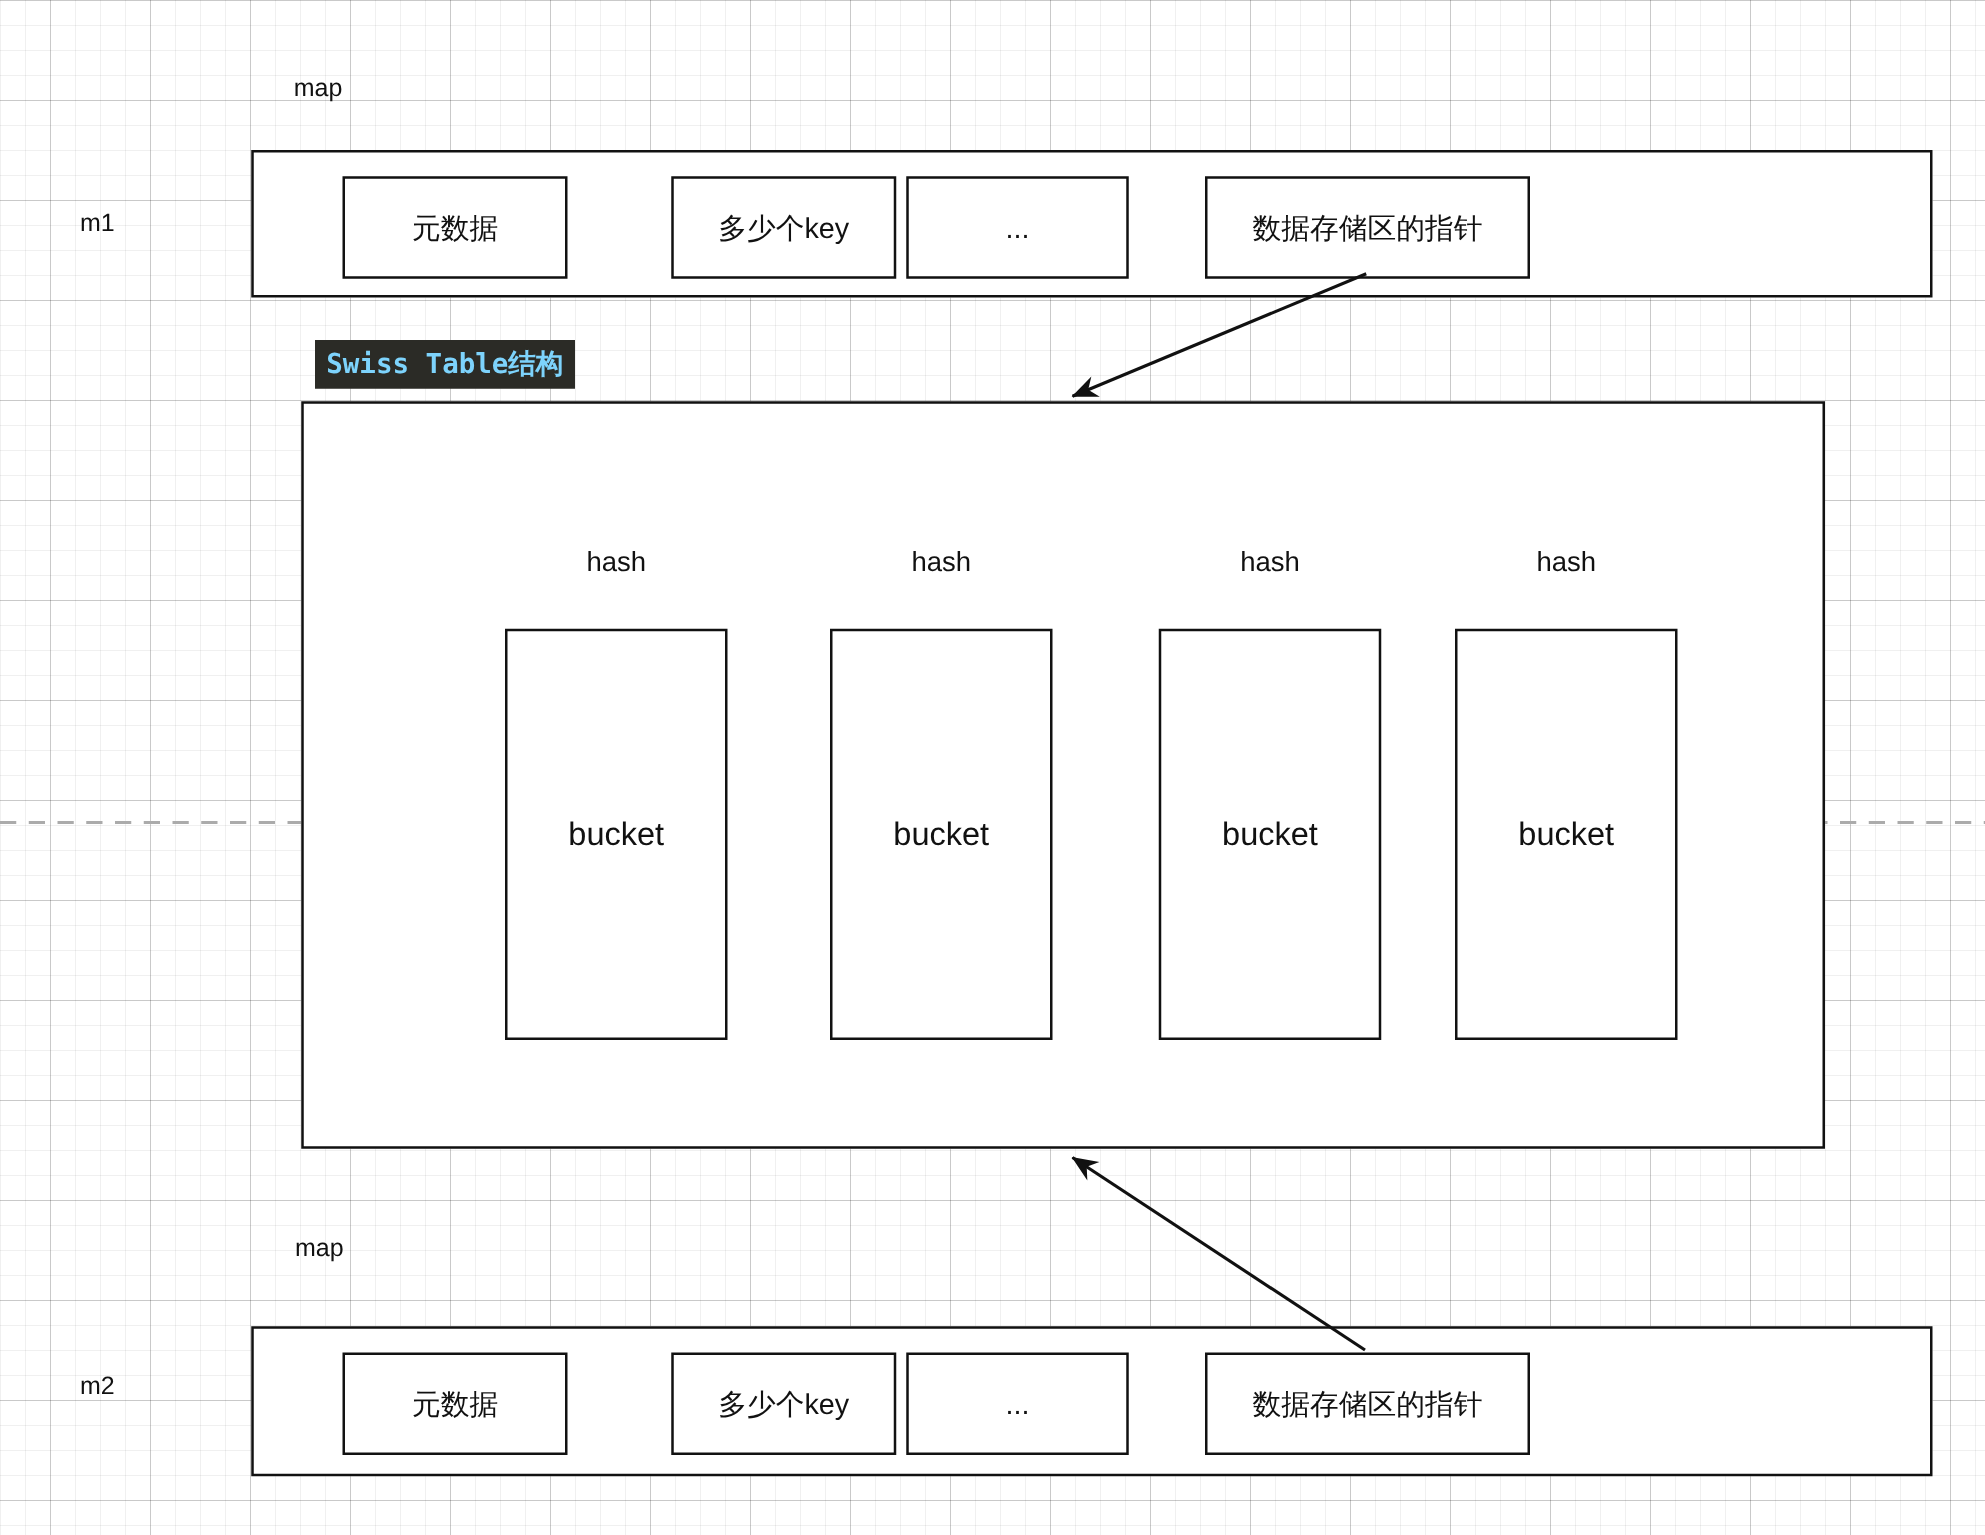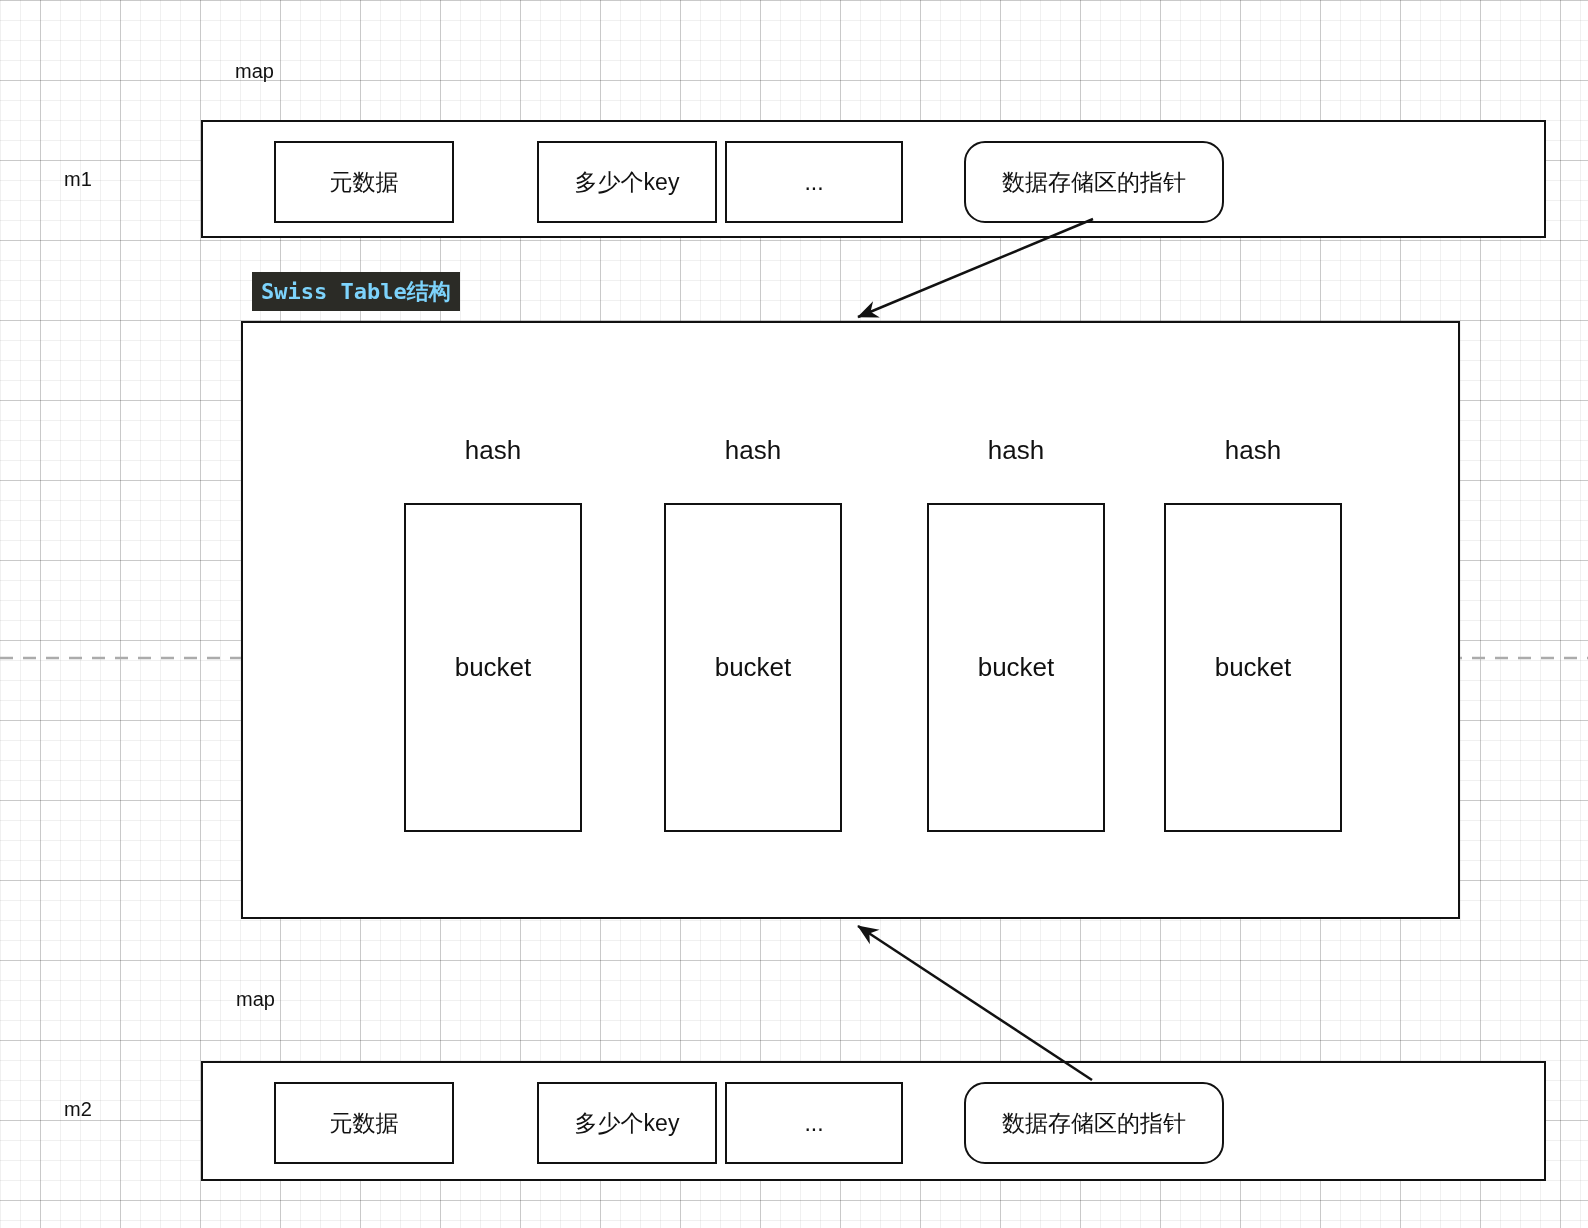--- a/index.html
+++ b/index.html
@@ -34,37 +34,37 @@
   .m2-box { top: 1061px; height: 120px; }
   .cell {
     position: absolute; top: 19px; height: 82px; box-sizing: border-box;
     background: #ffffff; border: 2.5px solid #111;
     display: flex; align-items: center; justify-content: center;
     font-size: 23px; white-space: nowrap;
   }
   .c0 { left: 71px;  width: 180px; }
   .c1 { left: 302px; width: 180px; margin-left: 32px; }
   .c2 { left: 522px; width: 178px; }
-  .c3 { left: 761px; width: 260px; border-radius: 21px; }
+  .c3 { left: 761px; width: 260px; }
 
   .code-label {
     position: absolute; z-index: 5; left: 252px; top: 272px; height: 39px;
     background: #2b2b26; color: #7dd3fc;
     font-family: "DejaVu Sans Mono", monospace; font-weight: bold;
     font-size: 22px; line-height: 39px; padding: 0 9px; white-space: nowrap;
   }
 
   .swiss-box {
     position: absolute; z-index: 3; box-sizing: border-box;
     left: 241px; top: 321px; width: 1219px; height: 598px;
     background: #ffffff; border: 2.5px solid #111;
   }
   .hash-label {
     position: absolute; top: 112px; width: 178px;
-    text-align: center; font-size: 26px; line-height: 30px;
+    text-align: center; font-size: 22px; line-height: 30px;
   }
   .bucket-box {
     position: absolute; top: 180px; width: 178px; height: 329px; box-sizing: border-box;
     background: #ffffff; border: 2.5px solid #111;
     display: flex; align-items: center; justify-content: center;
     font-size: 26px;
   }
   .g0 .hash-label, .g0.bucket-box { left: 161px; }
   .g1 .hash-label, .g1.bucket-box { left: 421px; }
   .g2 .hash-label, .g2.bucket-box { left: 684px; }

